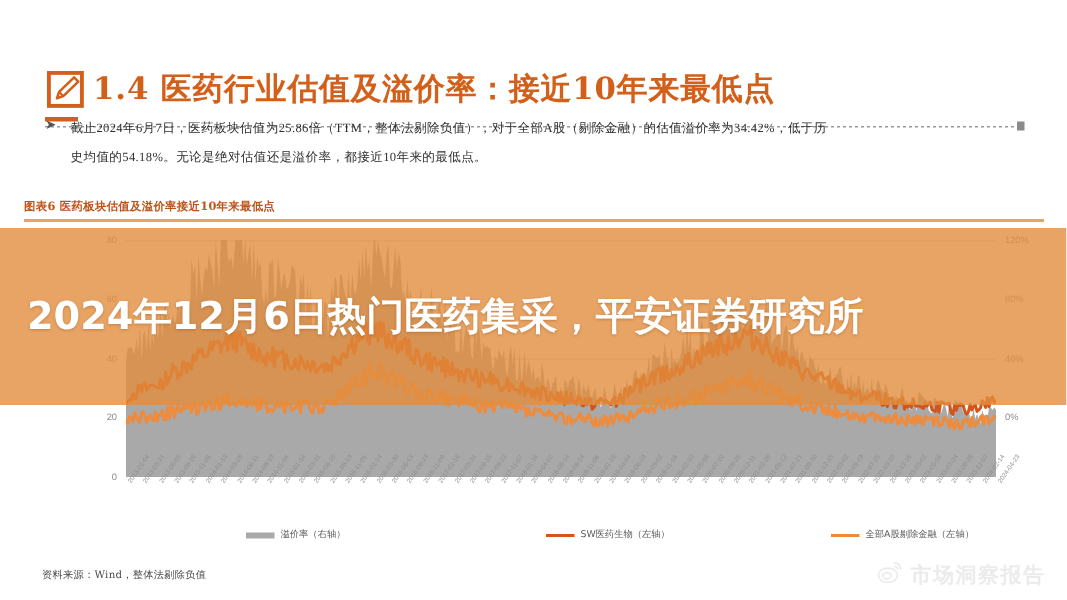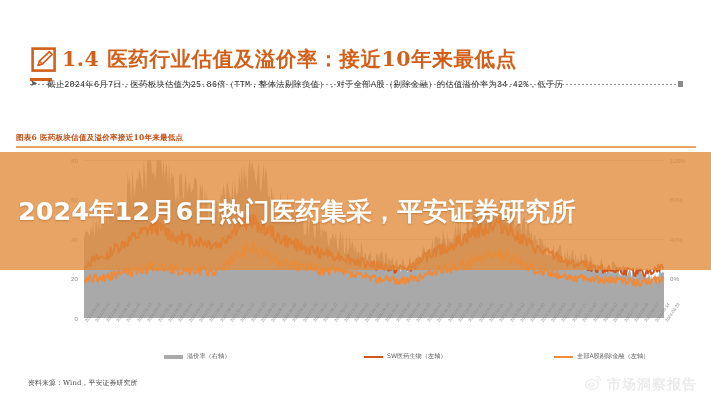--- a/index.html
+++ b/index.html
@@ -42,21 +42,21 @@
   
   .bullet-block {
     position: absolute; left: 30px; top: 76px; width: 660px;
   }
   .bullet-row { position: relative; display: block; }
   .bullet-mark {
     position: absolute; left: 0; top: 1px;
     color: #555; font-size: 9px; line-height: 12px;
   }
   .bullet-line {
-    font-family: Liberation Mono, monospace;
+    font-family: Liberation Serif, serif;
     font-size: 8.4px; line-height: 19px; color: #2f2f2f;
     letter-spacing: 0.25px; white-space: nowrap;
   }
   .bullet-line.l1 { margin-left: 17px; }
   .bullet-line.l2 { margin-left: 17px; }
 
   
   .fig-caption {
     position: absolute; left: 16px; top: 133px;
     font-family: "DejaVu Serif", "Liberation Serif", serif;
@@ -164,20 +164,21 @@
     <div class="slide-title">1.4 医药行业估值及溢价率：接近10年来最低点</div>
     <div class="title-rule"></div>
     <div class="title-rule-tab"></div>
     <div class="title-rule-cap"></div>
   </div>
 
   <div class="bullet-block">
     <div class="bullet-row">
       <span class="bullet-mark">➤</span>
       <div class="bullet-line l1">截止2024年6月7日，医药板块估值为25.86倍（TTM，整体法剔除负值），对于全部A股（剔除金融）的估值溢价率为34.42%，低于历</div>
+      <div class="bullet-line l2">史均值的54.18%。无论是绝对估值还是溢价率，都接近10年来的最低点。</div>
     </div>
   </div>
 
   <div class="fig-caption">图表6 医药板块估值及溢价率接近10年来最低点</div>
   <div class="fig-rule"></div>
 
   <div class="chart">
     <div id="gridlines">
         <div class="gridline" style="top: 10px;"></div>
         <div class="gridline" style="top: 89px;"></div>
@@ -271,21 +272,21 @@
       <div class="legend-item" style="left: 348px;">
         <span class="legend-swatch" style="background: rgb(212, 85, 28); height: 2px;"></span>
         <span class="legend-label">SW医药生物（左轴）</span>
       </div>
       <div class="legend-item" style="left: 538px;">
         <span class="legend-swatch" style="background: rgb(238, 139, 60); height: 2px;"></span>
         <span class="legend-label">全部A股剔除金融（左轴）</span>
       </div>
     </div>
 
-  <div class="source">资料来源：Wind，平安证券研究所</div>
+  <div class="source">资料来源：Wind，整体法剔除负值</div>
 
   <div class="overlay-band"></div>
   <div class="overlay-text">
     <div class="overlay-line">2024年12月6日热门医药集采，平安证券研究所</div>
   </div>
 
   <div class="watermark">
     <span>
       <svg width="17" height="15" viewBox="0 0 17 15">
         <ellipse cx="7" cy="9.5" rx="6.3" ry="4.8" fill="none" stroke="#d8d8d8" stroke-width="1.2"></ellipse>

